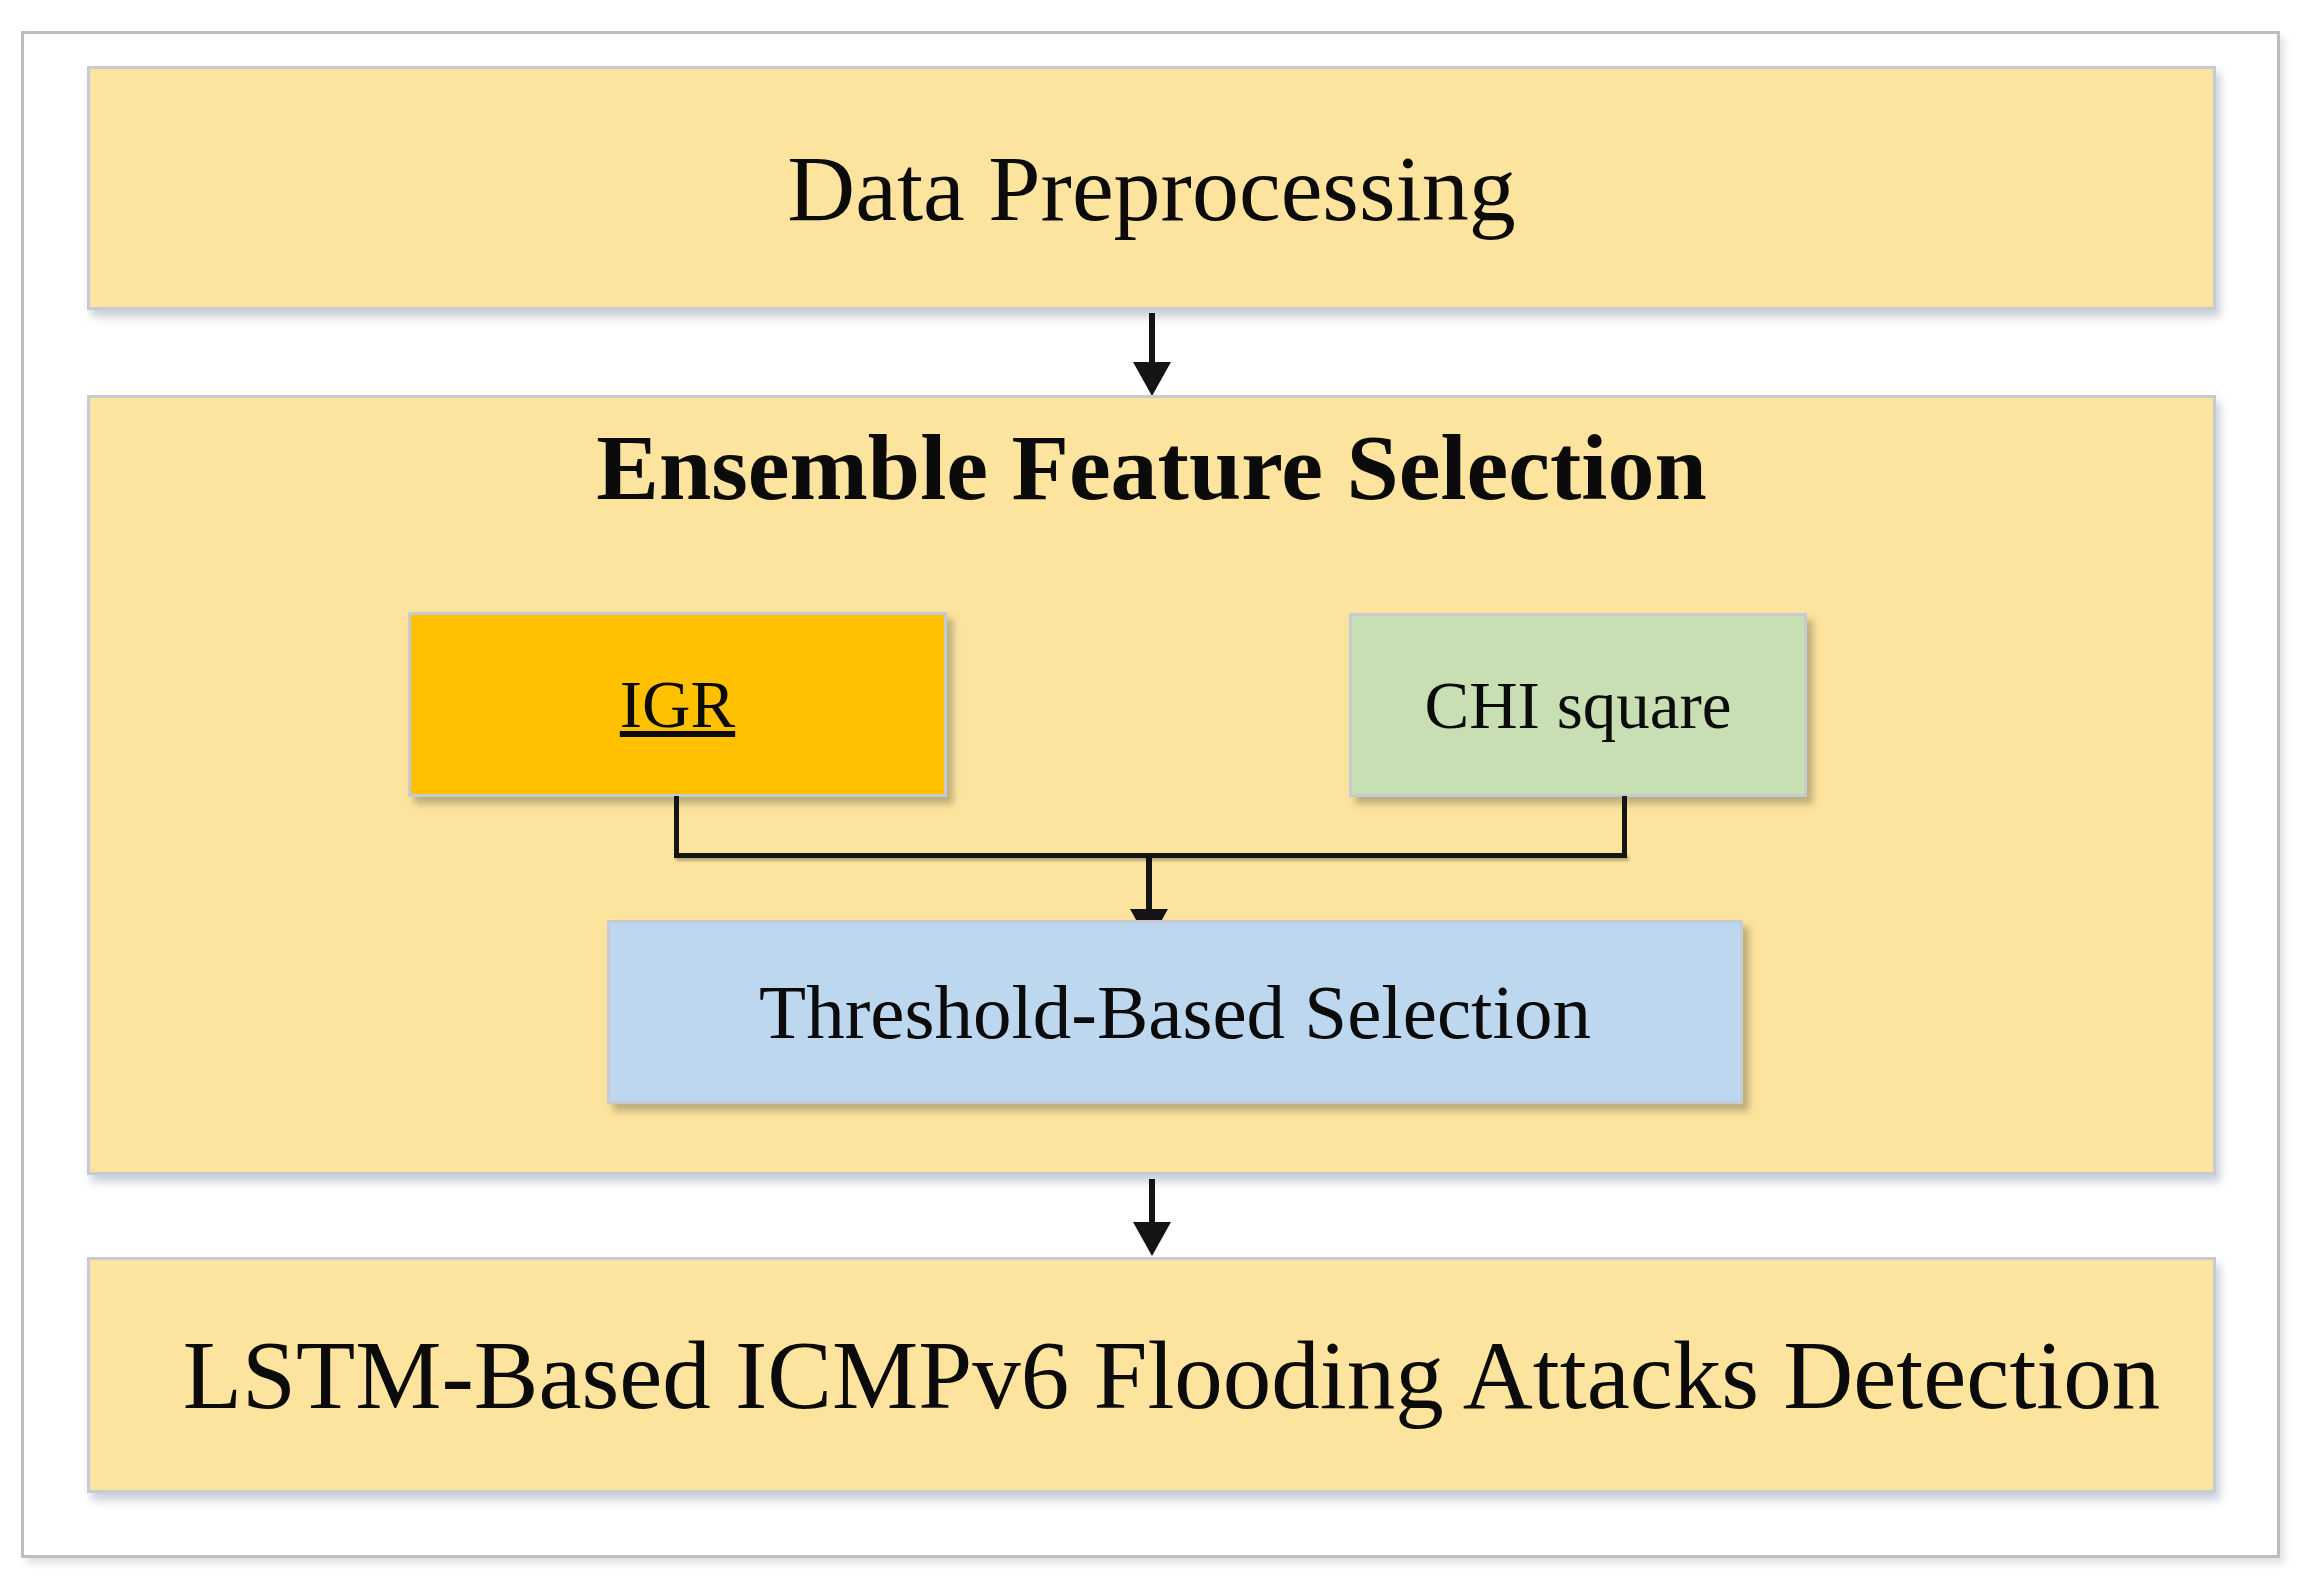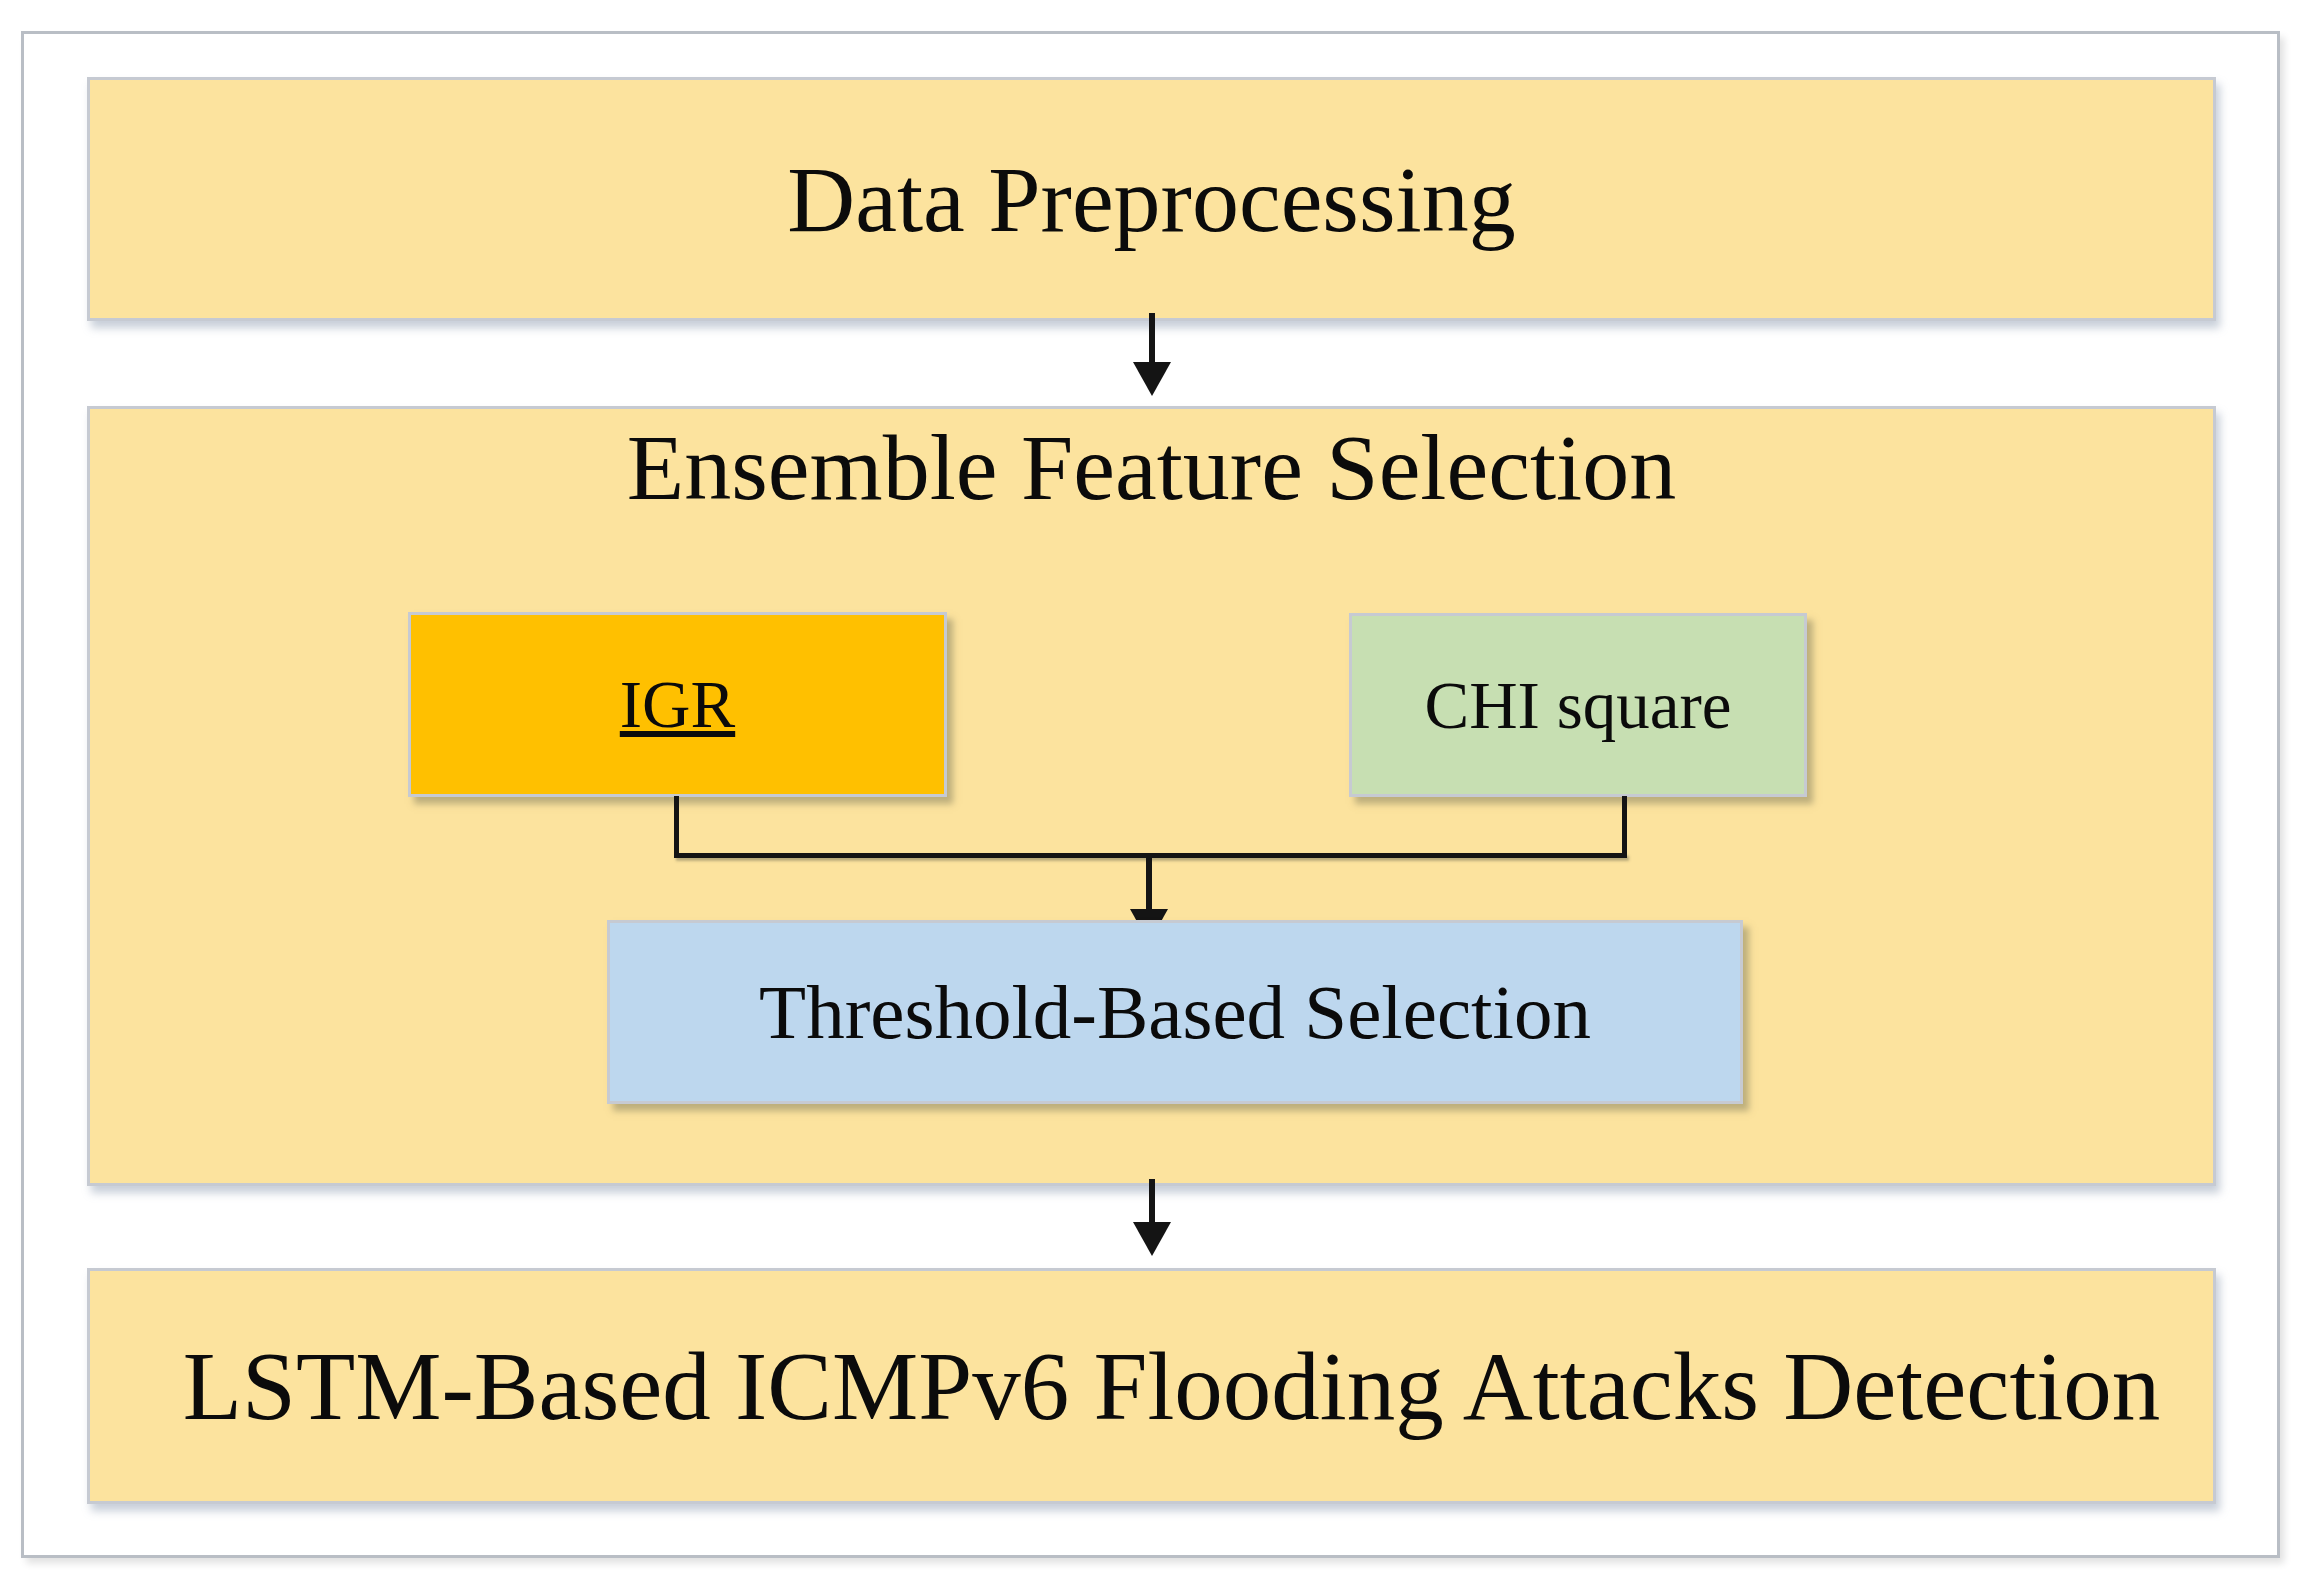--- a/index.html
+++ b/index.html
@@ -19,30 +19,30 @@
        font-family:"Liberation Serif","DejaVu Serif",serif;color:var(--text-black);}
   .canvas{position:relative;width:2305px;height:1593px;background:var(--page-white);}
 
   .outer-frame{position:absolute;left:20.6px;top:31px;width:2259px;height:1527px;
      background:var(--page-white);border:3.7px solid var(--frame-border-gray);
      box-shadow:4.7px 5.6px 7.5px rgba(0,0,0,0.12);}
 
   .band{position:absolute;background:var(--panel-yellow);
      border:3.7px solid var(--box-border-gray);
      box-shadow:3.7px 6.6px 8.4px rgba(117,134,160,0.40);
-     display:flex;align-items:center;justify-content:center;text-align:center;margin-top:11px;}
+     display:flex;align-items:center;justify-content:center;text-align:center;}
 
   .band-top   {left:87px; top:66px;   width:2129px; height:244px;}
   .band-mid   {left:87px; top:395px;  width:2129px; height:780px; align-items:flex-start;}
   .band-bottom{left:87px; top:1257px; width:2129px; height:236px;padding-left:40px;}
 
   .title-xl{font-size:94px;line-height:1;white-space:nowrap;}
   .title-lstm{font-size:97px;line-height:1;white-space:nowrap;}
   .ens-title{position:absolute;left:87px;top:420px;width:2129px;text-align:center;
-     font-size:94px;line-height:1;white-space:nowrap;}
+     font-size:94px;line-height:1;white-space:nowrap;font-weight:bold;}
 
   .inner-box{position:absolute;display:flex;align-items:center;justify-content:center;
      border:3.7px solid var(--box-border-gray);text-align:center;
      box-shadow:5.6px 6.6px 6.6px rgba(128,124,92,0.50);}
   .box-igr{left:408px;top:612px;width:539px;height:185px;background:var(--igr-orange);font-size:67px;text-decoration:underline;}
   .box-chi{left:1349px;top:613px;width:458px;height:184px;background:var(--chi-green);font-size:67px;}
   .box-threshold{left:607px;top:920px;width:1136px;height:184px;background:var(--threshold-blue);font-size:77px;}
 
   .conn{position:absolute;background:var(--arrow-black);}
   .conn-v-left {left:674px; top:796px;width:4.7px;height:61px;}

